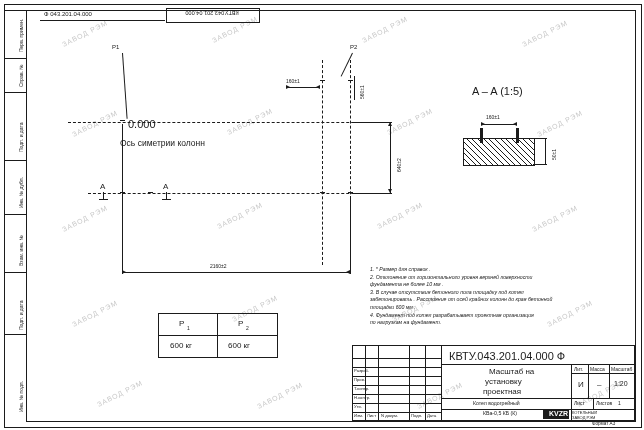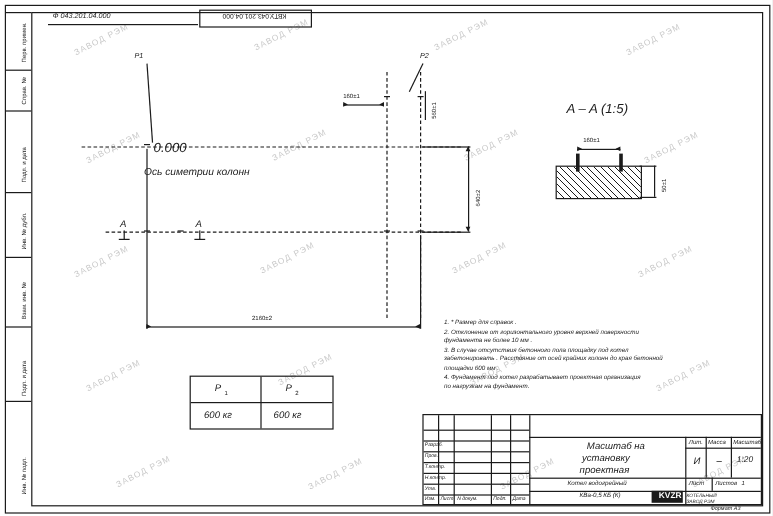--- a/index.html
+++ b/index.html
@@ -4,21 +4,21 @@
 <style>
   html,body{margin:0;padding:0;background:#d8d8d8;}
   body{font-family:"Liberation Sans",sans-serif;}
   #sheet{
     position:relative;width:644px;height:430px;background:#ffffff;overflow:hidden;
   }
   .ln{position:absolute;background:#1b1b1b;}
   .hl{height:1px;}
   .vl{width:1px;}
   .txt{position:absolute;color:#1b1b1b;white-space:nowrap;}
-  .it{font-style:italic;}
+  .it{}
   .vtxt{position:absolute;color:#1b1b1b;white-space:nowrap;transform-origin:0 0;}
   
   #outer{position:absolute;left:4px;top:4px;width:636px;height:422px;border:1px solid #1b1b1b;}
   #inner{position:absolute;left:26px;top:10px;width:608px;height:410px;border:1px solid #1b1b1b;}
   
   .mcell{position:absolute;left:5px;width:21px;border-top:1px solid #1b1b1b;}
   .mlabel{position:absolute;left:0;color:#1b1b1b;font-size:5px;transform:rotate(-90deg);transform-origin:0 0;white-space:nowrap;}
   
   .wm{position:absolute;color:#c9c9c9;font-size:7px;letter-spacing:1px;transform:rotate(-27deg);transform-origin:50% 50%;pointer-events:none;}
   
@@ -203,20 +203,21 @@
     <div class="r" style="left:88px;top:52px;width:193px;"></div>
     <div class="r" style="left:88px;top:63px;width:193px;"></div>
 
     <div class="c" style="left:218px;top:18px;height:34px;"></div>
     <div class="r" style="left:218px;top:27px;width:63px;"></div>
     <div class="c" style="left:235px;top:18px;height:34px;"></div>
     <div class="c" style="left:256px;top:18px;height:34px;"></div>
     <div class="c" style="left:218px;top:52px;height:22px;"></div>
     <div class="c" style="left:240px;top:52px;height:11px;"></div>
 
+    <div class="tbtxt it" style="left:96px;top:4px;font-size:11px;">КВТУ.043.201.04.000  Ф</div>
 
     <div class="tbtxt it" style="left:136px;top:21px;font-size:8px;">Масштаб на</div>
     <div class="tbtxt it" style="left:132px;top:31px;font-size:8px;">установку</div>
     <div class="tbtxt it" style="left:130px;top:41px;font-size:8px;">проектная</div>
 
     <div class="tbtxt it" style="left:120px;top:54px;font-size:5.2px;">Котел водогрейный</div>
     <div class="tbtxt it" style="left:130px;top:64px;font-size:5.2px;">КВа-0,5  КБ  (К)</div>
 
     <div class="tbtxt it" style="left:221px;top:20px;">Лит.</div>
     <div class="tbtxt it" style="left:237px;top:20px;">Масса</div>

